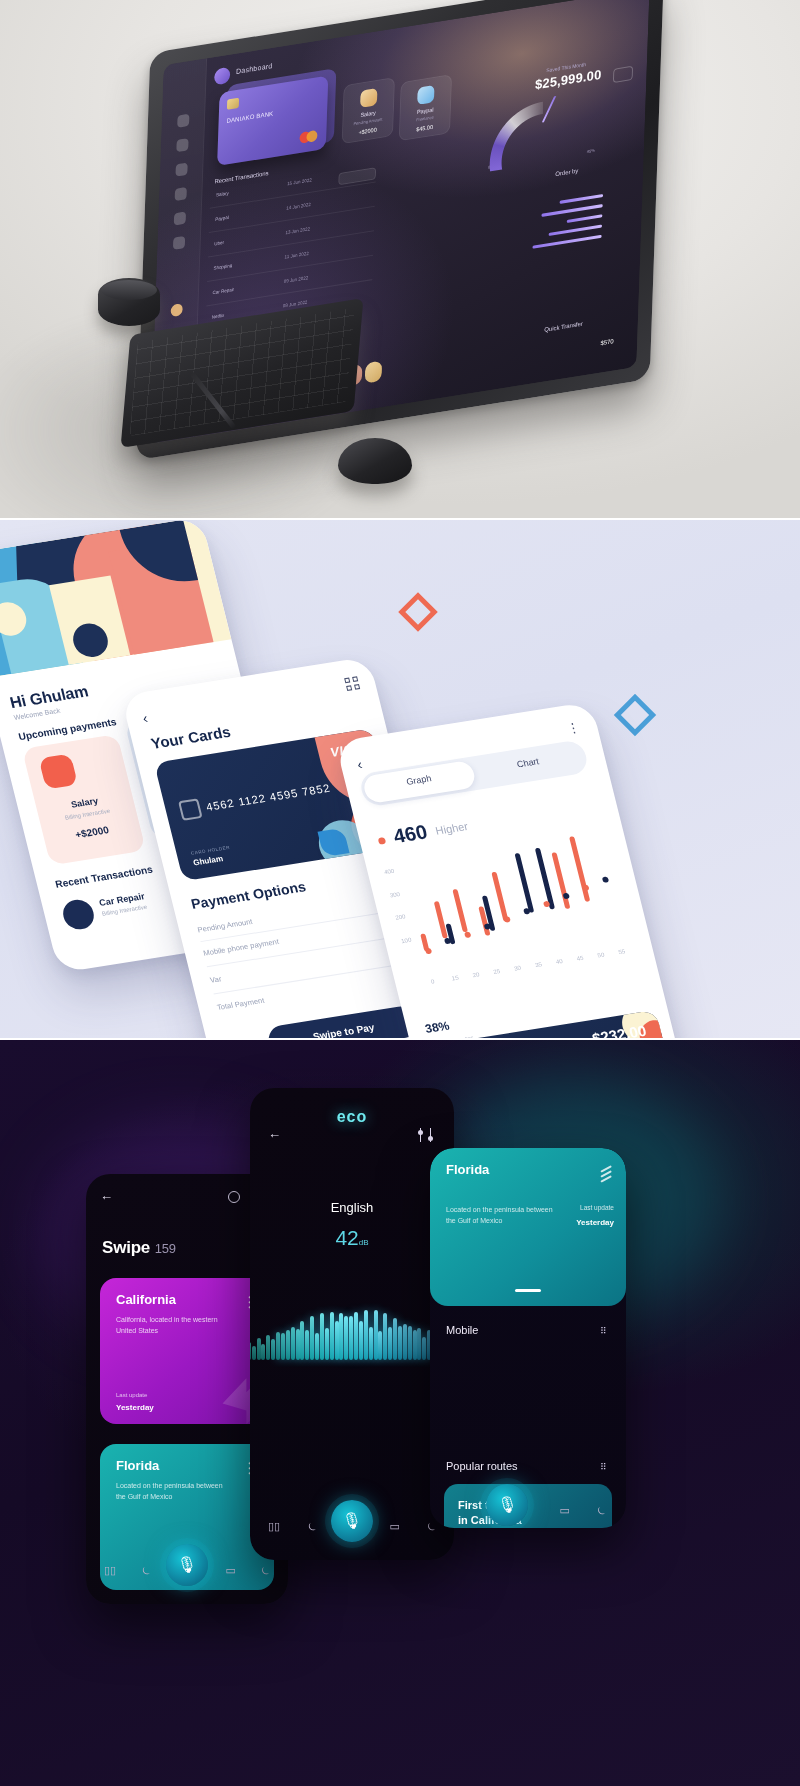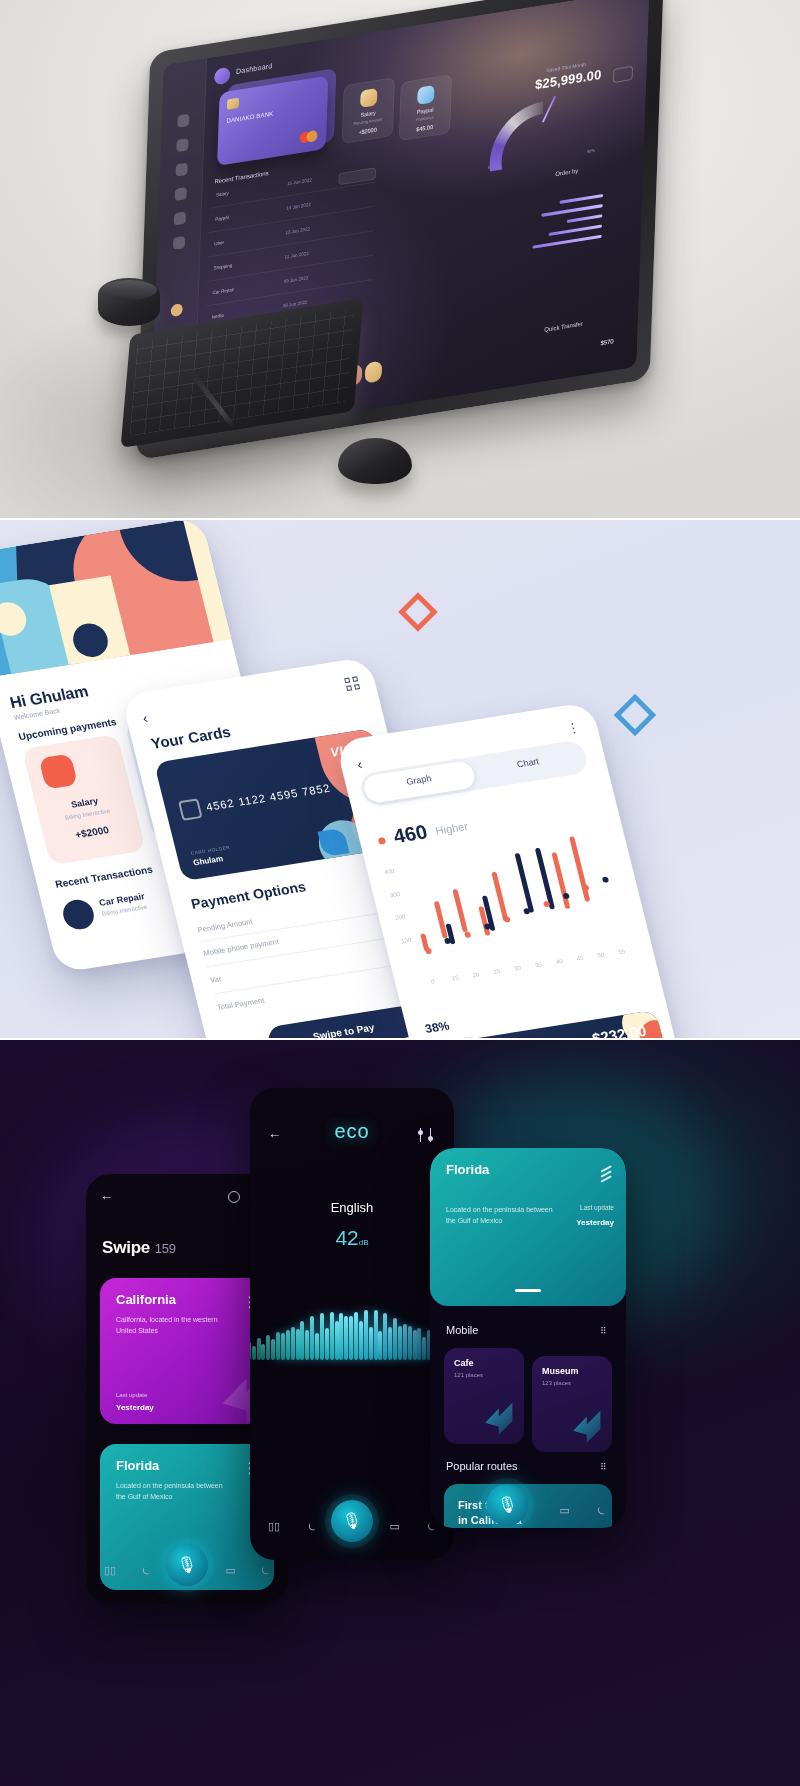--- a/index.html
+++ b/index.html
@@ -248,22 +248,22 @@
   .pcard-cal { top:104px; height:146px; background: linear-gradient(140deg,#c526d8 0%,#9b18c2 55%,#7c13a8 100%); }
   .pcard-fl  { top:270px; height:146px; background: linear-gradient(140deg,#1ab3b0 0%,#118e9a 60%,#0c7686 100%); }
   .pc-title { position:absolute; left:16px; top:14px; font-size:13px; font-weight:700; color:#fff; }
   .pc-desc { position:absolute; left:16px; top:36px; right:40px; font-size:7px; line-height:11px; color:rgba(255,255,255,.78); }
   .pc-wave { position:absolute; right:14px; top:16px; width:14px; height:12px; }
   .pc-wave i { position:absolute; right:0; width:12px; height:1.6px; background:rgba(255,255,255,.8);
     transform: rotate(-28deg); border-radius:2px; }
   .pc-lu-l { position:absolute; left:16px; bottom:26px; font-size:6px; color:rgba(255,255,255,.7); }
   .pc-lu-v { position:absolute; left:16px; bottom:12px; font-size:8px; font-weight:700; color:#fff; }
 
-  .eco-logo { position:absolute; left:50%; transform:translateX(-50%); top:32px; font-size:20px;
-    font-weight:400; color:#6fe9ef; letter-spacing:1px; text-shadow: 0 0 14px rgba(60,220,230,.7); }
+  .eco-logo { position:absolute; left:50%; transform:translateX(-50%); top:20px; font-size:16px;
+    font-weight:700; color:#6fe9ef; letter-spacing:1px; text-shadow: 0 0 14px rgba(60,220,230,.7); }
   .eco-slid { position:absolute; right:18px; top:40px; width:18px; height:14px; }
   .eco-slid i { position:absolute; width:1.4px; height:14px; background:#ddd6ec; }
   .eco-slid b { position:absolute; width:5px; height:5px; border-radius:50%; background:#ddd6ec; }
   .eco-lang { position:absolute; left:0; right:0; top:112px; text-align:center; font-size:13px; color:#fff; }
   .eco-db { position:absolute; left:0; right:0; top:138px; text-align:center; font-size:15px; color:#5ed8e6; }
   .eco-db span { font-size:8px; }
   .eco-wave { position:absolute; left:-54px; right:-54px; top:196px; height:76px; }
   .ew { position:absolute; bottom:0; width:4px; border-radius:3px; }
   .eco-cta { position:absolute; left:18px; right:18px; top:306px; text-align:center;
     font-size:15px; font-weight:700; color:#fff; line-height:21px; }
@@ -672,30 +672,20 @@
             <i style="top:10px"></i>
           </div>
         <div style="position:absolute;right:12px;top:56px;font-size:6.5px;color:rgba(255,255,255,.8)">Last update</div>
         <div style="position:absolute;right:12px;top:70px;font-size:8px;font-weight:700;color:#fff">Yesterday</div>
         <div style="position:absolute;left:50%;transform:translateX(-50%);bottom:14px;width:26px;height:3px;border-radius:2px;background:#fff"></div>
       </div>
 
       <div class="pl-title" style="top:176px">Mobile</div>
       <div class="pl-dots" style="top:178px">⠿</div>
 
-      <div class="pl-tile" style="left:14px; top:200px">
-        <div class="pl-t-n">Cafe</div>
-        <div class="pl-t-s">121 places</div>
-        <div class="pl-arrow"></div>
-      </div>
-      <div class="pl-tile" style="left:102px; top:208px">
-        <div class="pl-t-n">Museum</div>
-        <div class="pl-t-s">123 places</div>
-        <div class="pl-arrow"></div>
-      </div>
 
       <div class="pl-title" style="top:312px">Popular routes</div>
       <div class="pl-dots" style="top:314px">⠿</div>
 
       <div class="route-card" style="top:336px">
         <div class="rc-t">
           <span>First time</span><br>
           <span>in California</span>
         </div>
       </div>

